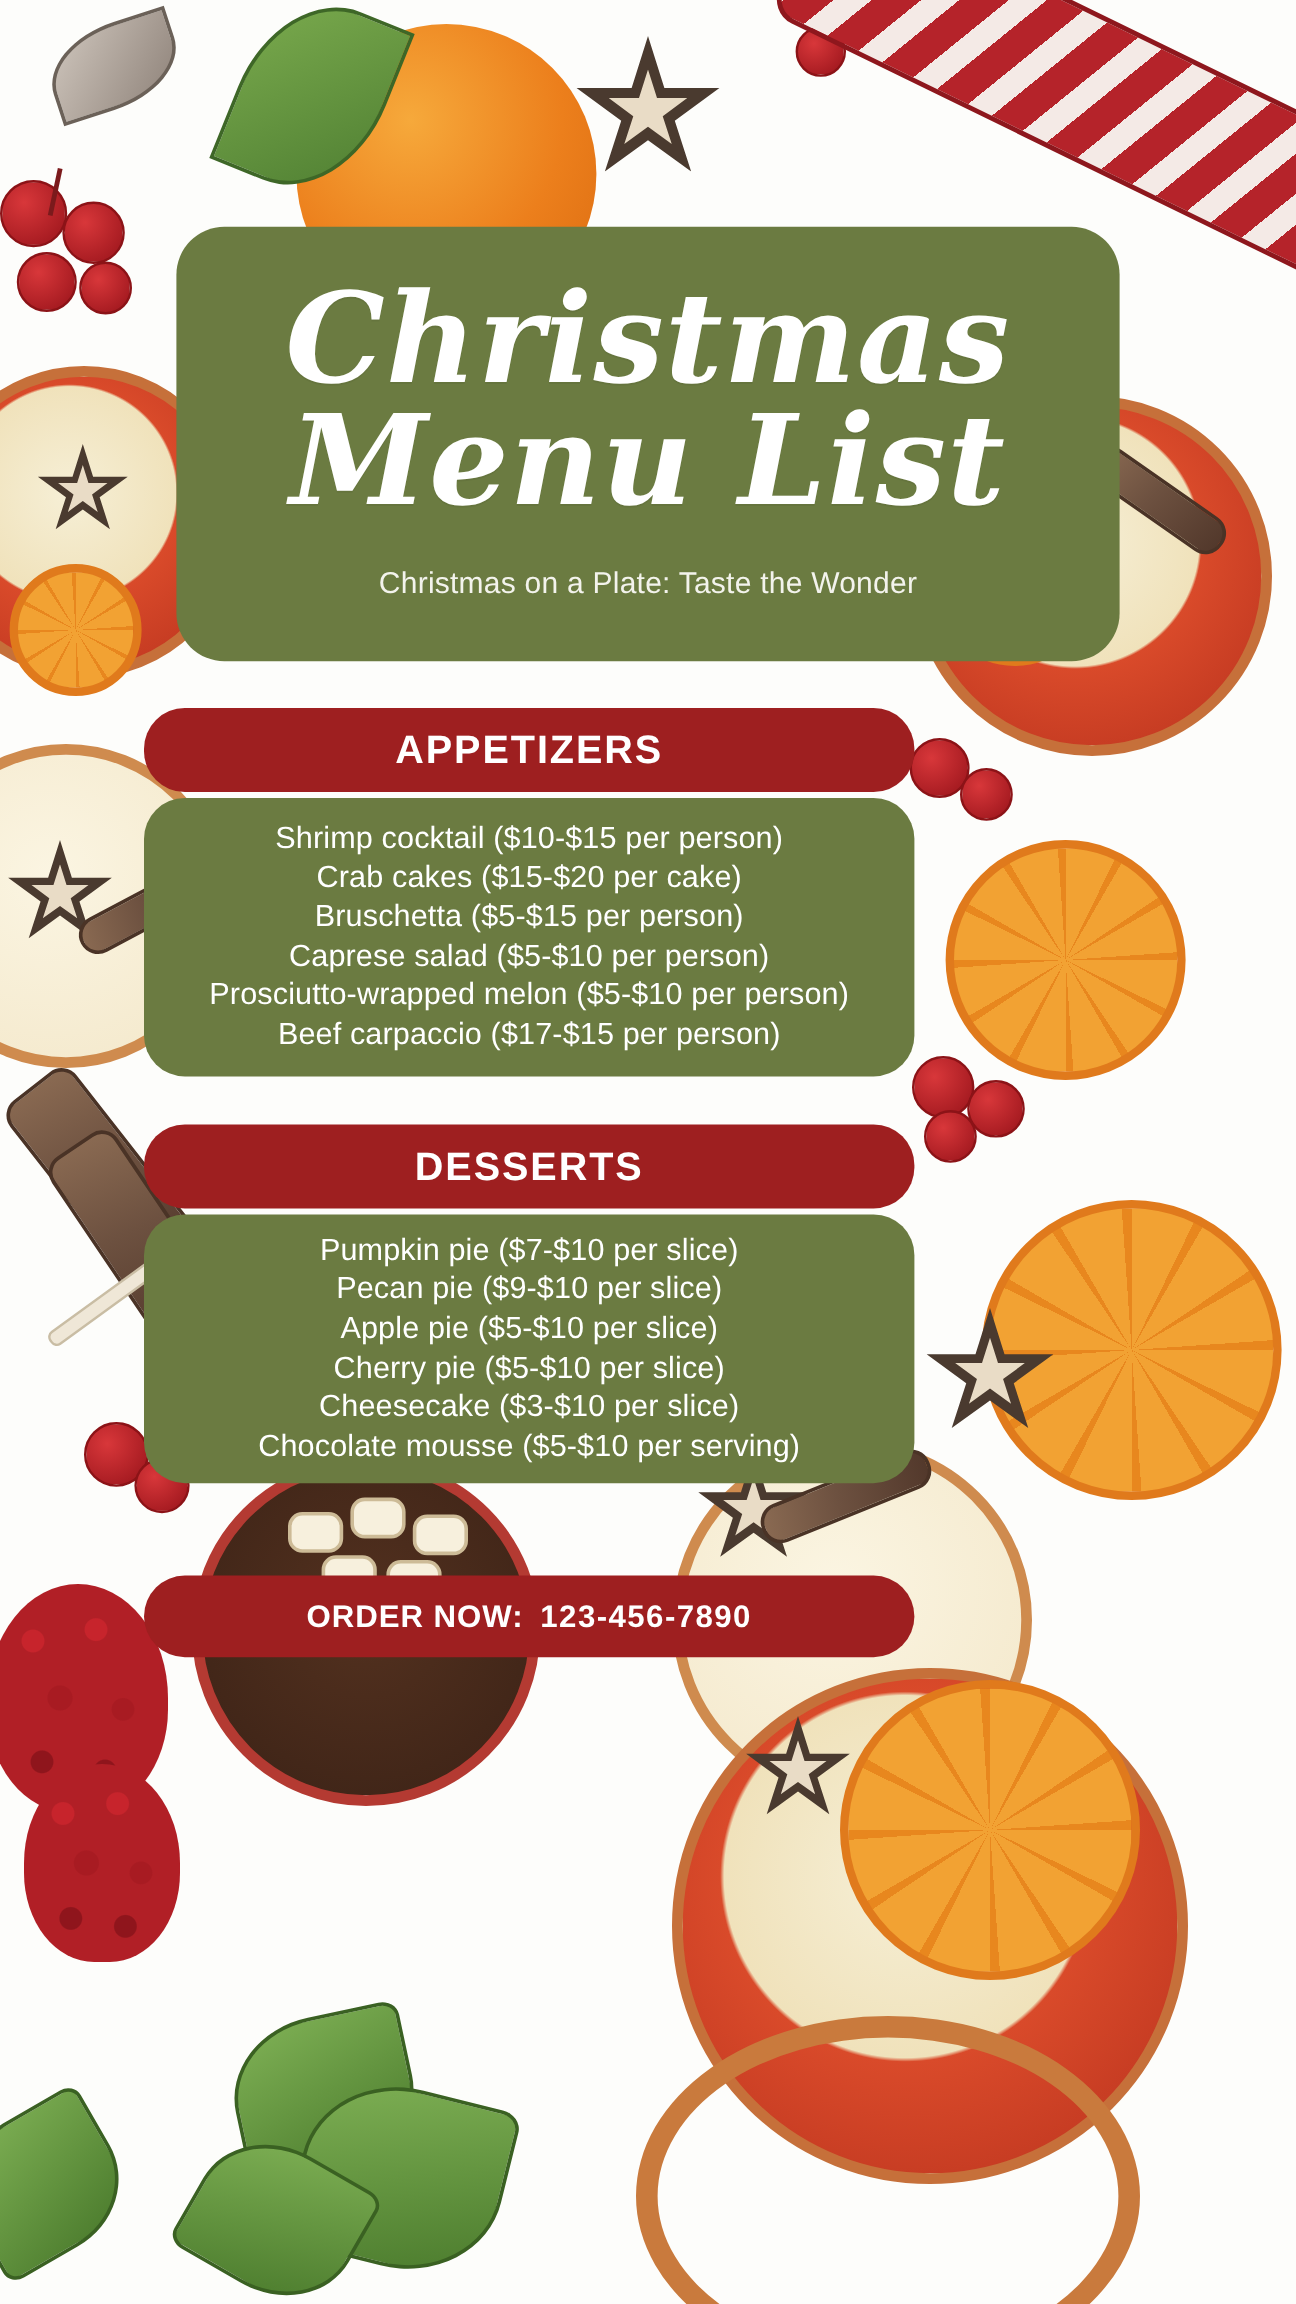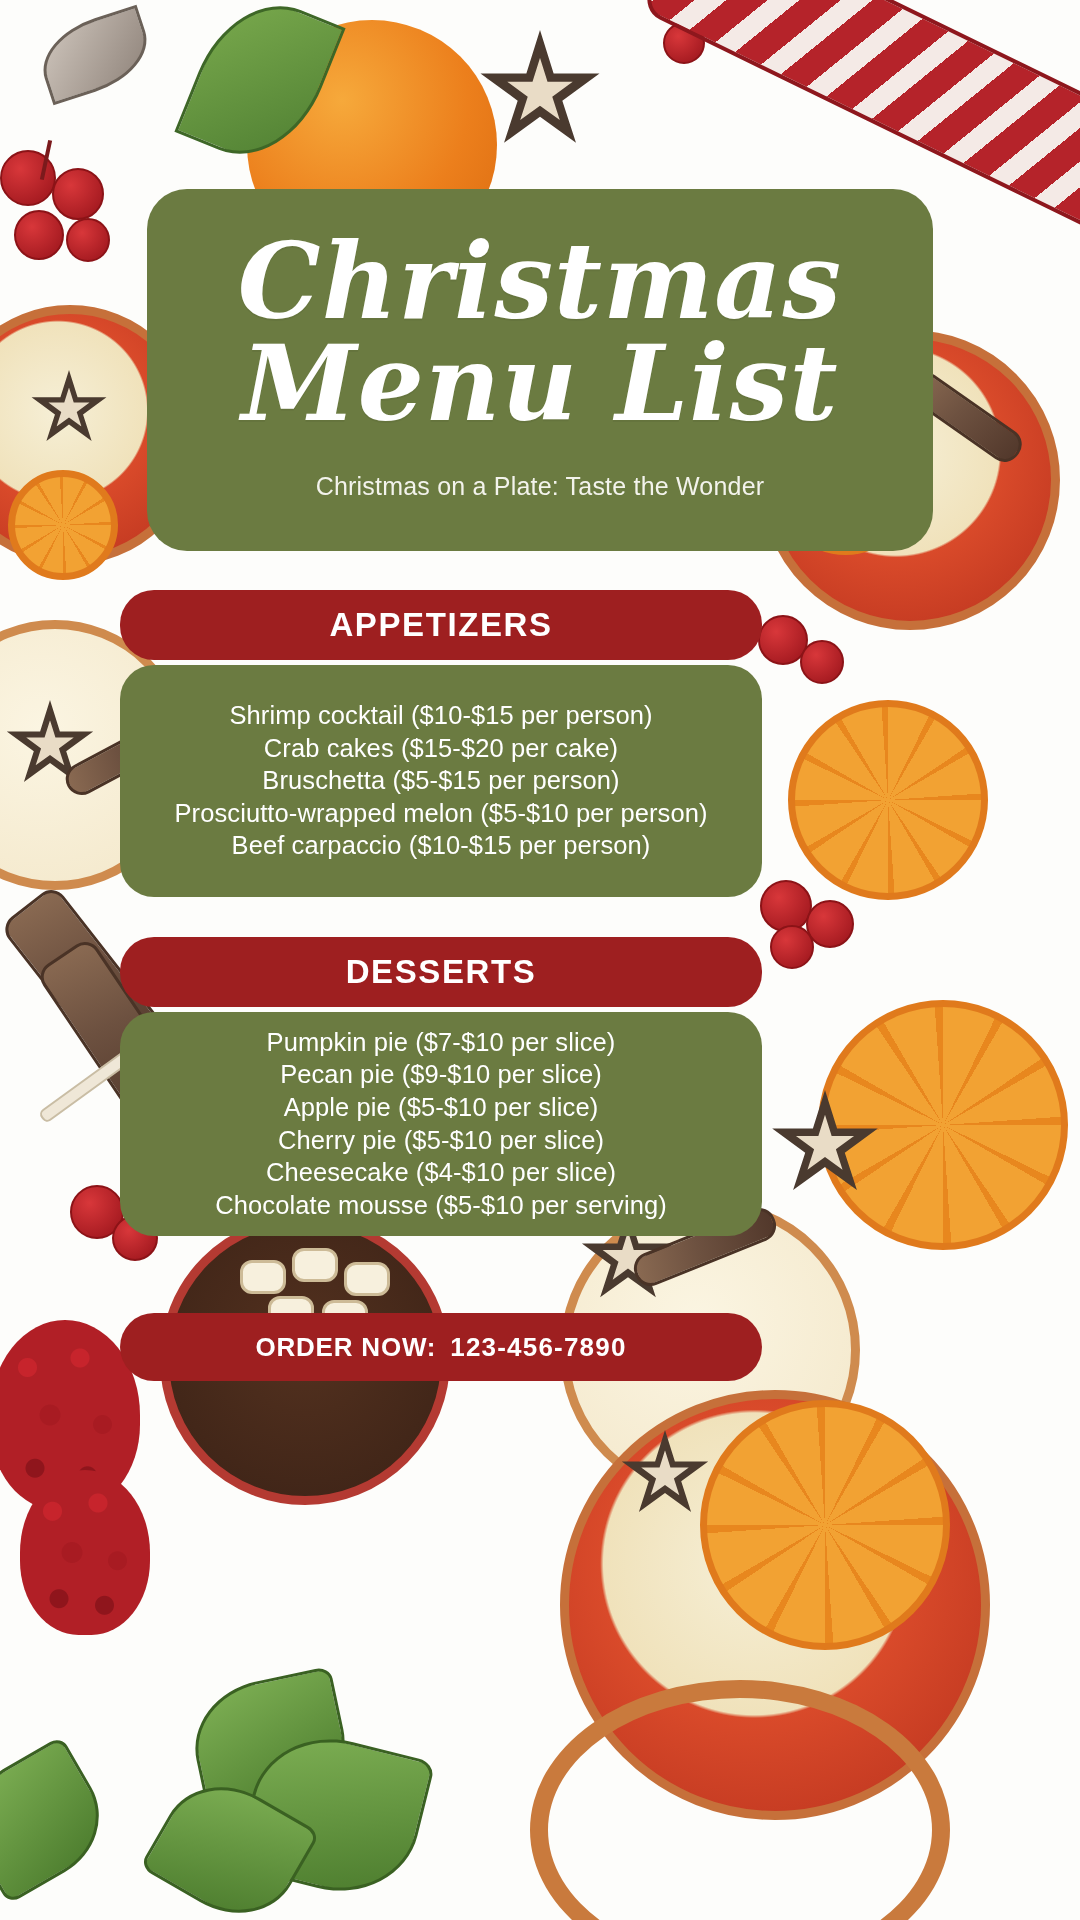--- a/index.html
+++ b/index.html
@@ -358,33 +358,34 @@
       <div class="title-text">
         <span>Christmas</span>
         <span class="title-line2">Menu List</span>
       </div>
       <div class="subtitle-text">Christmas on a Plate: Taste the Wonder</div>
     </div>
     <div class="card section-body" id="appetizers-body">
       <div class="item-line">Shrimp cocktail ($10-$15 per person)</div>
       <div class="item-line">Crab cakes ($15-$20 per cake)</div>
       <div class="item-line">Bruschetta ($5-$15 per person)</div>
+      <div class="item-line">Caprese salad ($5-$10 per person)</div>
       <div class="item-line">Prosciutto-wrapped melon ($5-$10 per person)</div>
-      <div class="item-line">Beef carpaccio ($10-$15 per person)</div>
+      <div class="item-line">Beef carpaccio ($17-$15 per person)</div>
     </div>
 
     <div class="card section-head" id="desserts-head">
       <span>DESSERTS</span>
     </div>
     <div class="card section-body" id="desserts-body">
       <div class="item-line">Pumpkin pie ($7-$10 per slice)</div>
       <div class="item-line">Pecan pie ($9-$10 per slice)</div>
       <div class="item-line">Apple pie ($5-$10 per slice)</div>
       <div class="item-line">Cherry pie ($5-$10 per slice)</div>
-      <div class="item-line">Cheesecake ($4-$10 per slice)</div>
+      <div class="item-line">Cheesecake ($3-$10 per slice)</div>
       <div class="item-line">Chocolate mousse ($5-$10 per serving)</div>
     </div>
 
     <div class="card" id="order-bar">
       <span>ORDER NOW:</span>
       <span class="phone">123-456-7890</span>
     </div>
 
   </div>
 </div>

